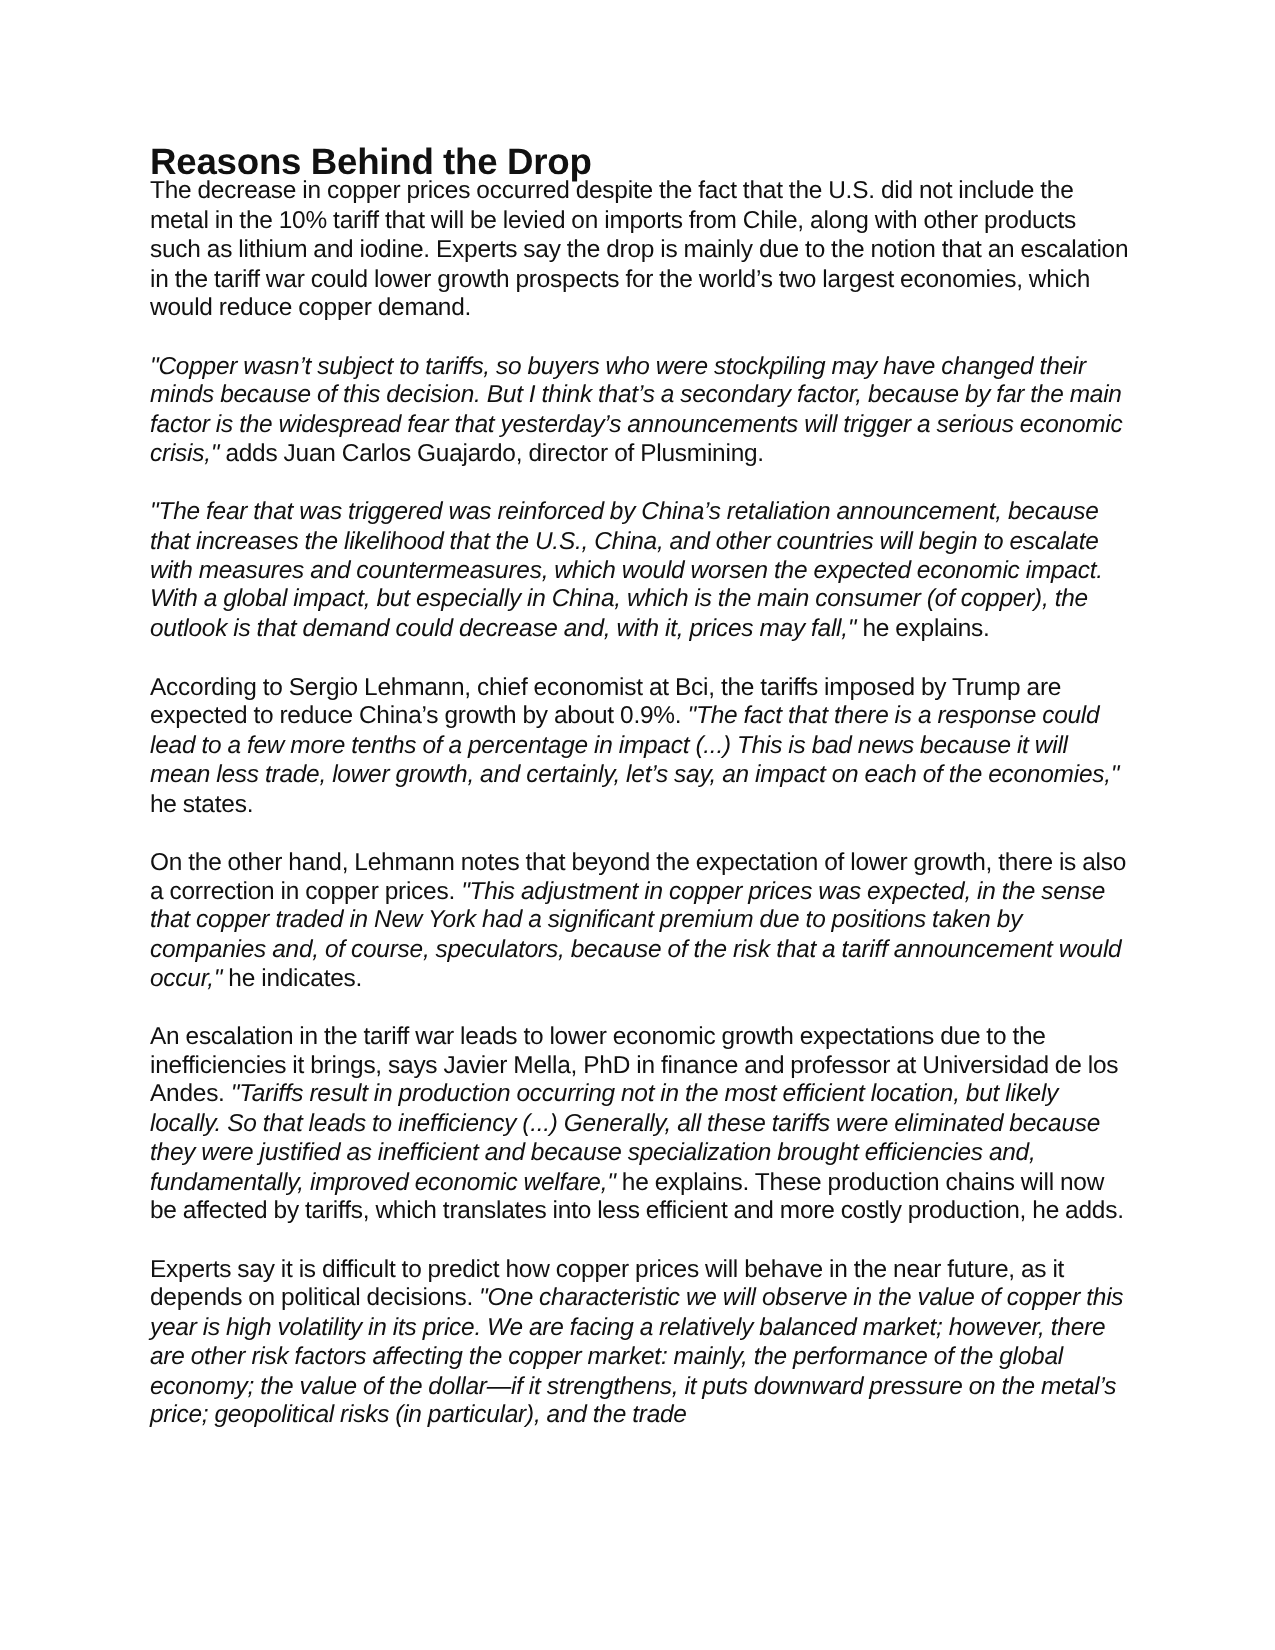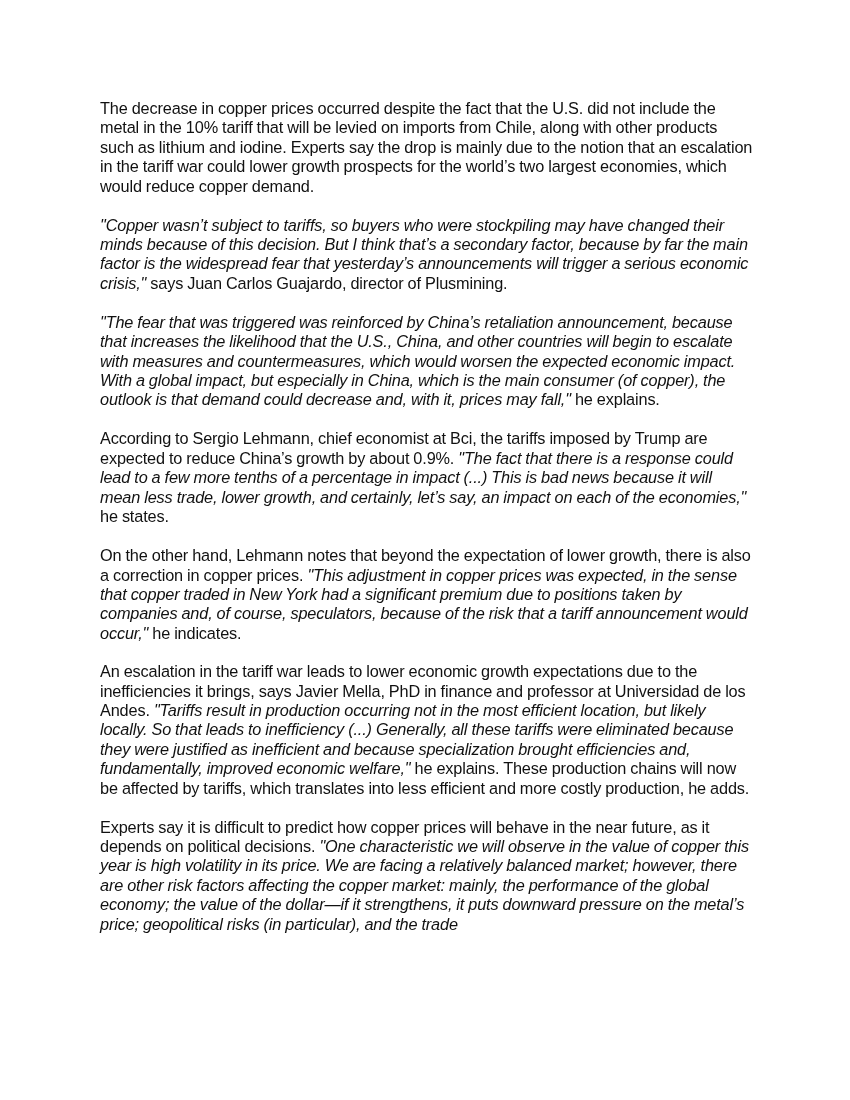--- a/index.html
+++ b/index.html
@@ -37,24 +37,25 @@
   }
   em, .it {
     font-style: italic;
   }
 </style>
 </head>
 <body>
 
 <div class="page">
 
+  <h2 class="heading">Reasons Behind the Drop</h2>
 
   <p class="para"><span>The decrease in copper prices occurred despite the fact that the U.S. did not include the metal in the 10% tariff that will be levied on imports from Chile, along with other products such as lithium and iodine. Experts say the drop is mainly due to the notion that an escalation in the tariff war could lower growth prospects for the world’s two largest economies, which would reduce copper demand.</span></p>
 
-  <p class="para"><span class="it">"Copper wasn’t subject to tariffs, so buyers who were stockpiling may have changed their minds because of this decision. But I think that’s a secondary factor, because by far the main factor is the widespread fear that yesterday’s announcements will trigger a serious economic crisis,"</span><span> says Juan Carlos Guajardo, director of Plusmining.</span></p>
+  <p class="para"><span class="it">"Copper wasn’t subject to tariffs, so buyers who were stockpiling may have changed their minds because of this decision. But I think that’s a secondary factor, because by far the main factor is the widespread fear that yesterday’s announcements will trigger a serious economic crisis,"</span><span> adds Juan Carlos Guajardo, director of Plusmining.</span></p>
 
   <p class="para"><span class="it">"The fear that was triggered was reinforced by China’s retaliation announcement, because that increases the likelihood that the U.S., China, and other countries will begin to escalate with measures and countermeasures, which would worsen the expected economic impact. With a global impact, but especially in China, which is the main consumer (of copper), the outlook is that demand could decrease and, with it, prices may fall,"</span><span> he explains.</span></p>
 
   <p class="para"><span>According to Sergio Lehmann, chief economist at Bci, the tariffs imposed by Trump are expected to reduce China’s growth by about 0.9%. </span><span class="it">"The fact that there is a response could lead to a few more tenths of a percentage in impact (...) This is bad news because it will mean less trade, lower growth, and certainly, let’s say, an impact on each of the economies,"</span><span> he states.</span></p>
 
   <p class="para" style="margin-bottom:19px;"><span>On the other hand, Lehmann notes that beyond the expectation of lower growth, there is also a correction in copper prices. </span><span class="it">"This adjustment in copper prices was expected, in the sense that copper traded in New York had a significant premium due to positions taken by companies and, of course, speculators, because of the risk that a tariff announcement would occur,"</span><span> he indicates.</span></p>
 
 
   <p class="para"><span>An escalation in the tariff war leads to lower economic growth expectations due to the inefficiencies it brings, says Javier Mella, PhD in finance and professor at Universidad de los Andes. </span><span class="it">"Tariffs result in production occurring not in the most efficient location, but likely locally. So that leads to inefficiency (...) Generally, all these tariffs were eliminated because they were justified as inefficient and because specialization brought efficiencies and, fundamentally, improved economic welfare,"</span><span> he explains. These production chains will now be affected by tariffs, which translates into less efficient and more costly production, he adds.</span></p>
 

